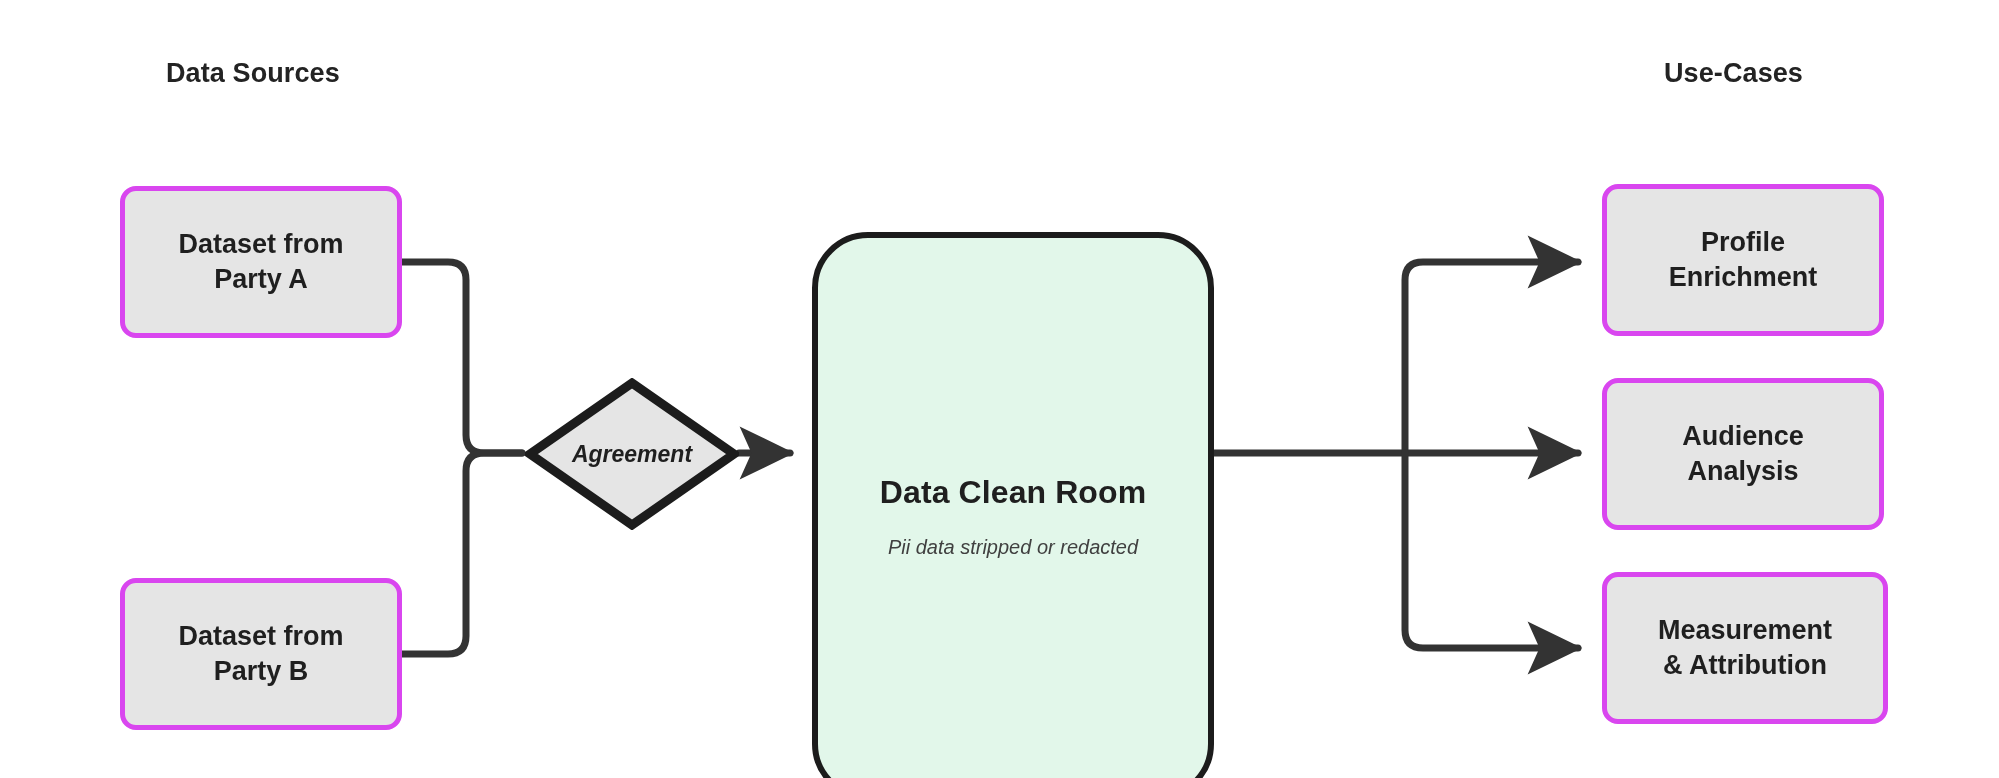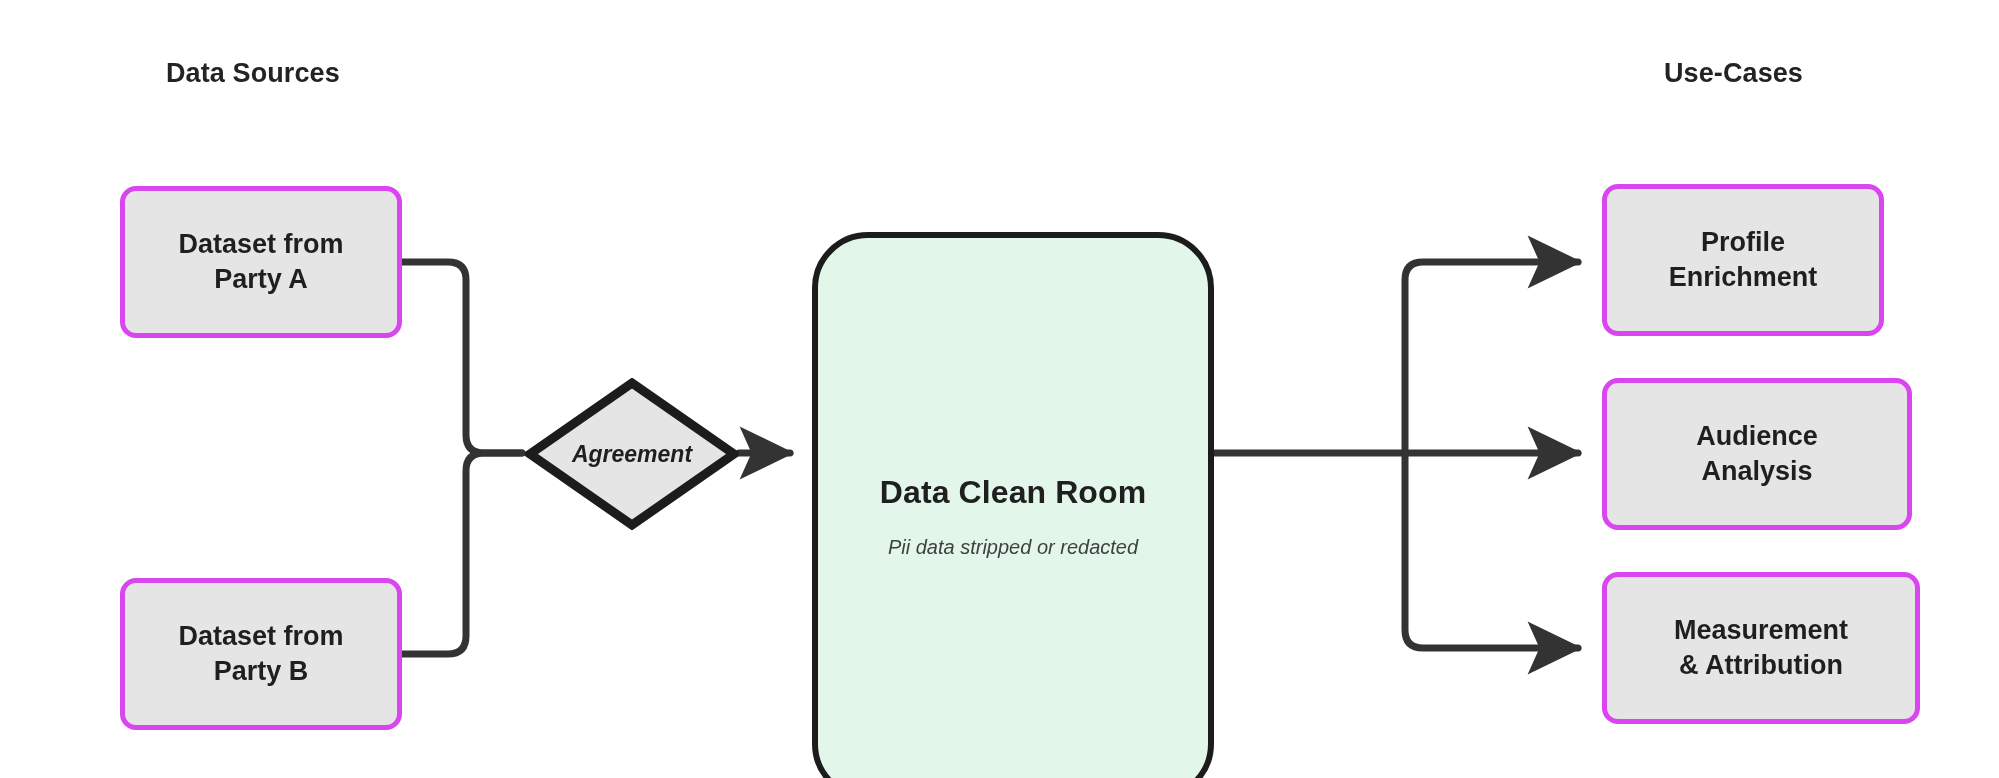--- a/index.html
+++ b/index.html
@@ -60,22 +60,22 @@
     z-index: 3;
   }
   .node .line { display: block; }
 
   
   #node-party-a { left: 120px; top: 186px; width: 282px; height: 152px; }
   #node-party-b { left: 120px; top: 578px; width: 282px; height: 152px; }
 
   
   #node-profile-enrichment { left: 1602px; top: 184px; width: 282px; height: 152px; }
-  #node-audience-analysis  { left: 1602px; top: 378px; width: 310px; height: 152px; }
-  #node-measurement        { left: 1602px; top: 572px; width: 318px; height: 152px; }
+  #node-audience-analysis  { left: 1602px; top: 378px; width: 282px; height: 152px; }
+  #node-measurement        { left: 1602px; top: 572px; width: 286px; height: 152px; }
 
   
   #node-clean-room {
     position: absolute;
     box-sizing: border-box;
     left: 812px;
     top: 232px;
     width: 402px;
     height: 568px;
     background: #e2f7ea;

